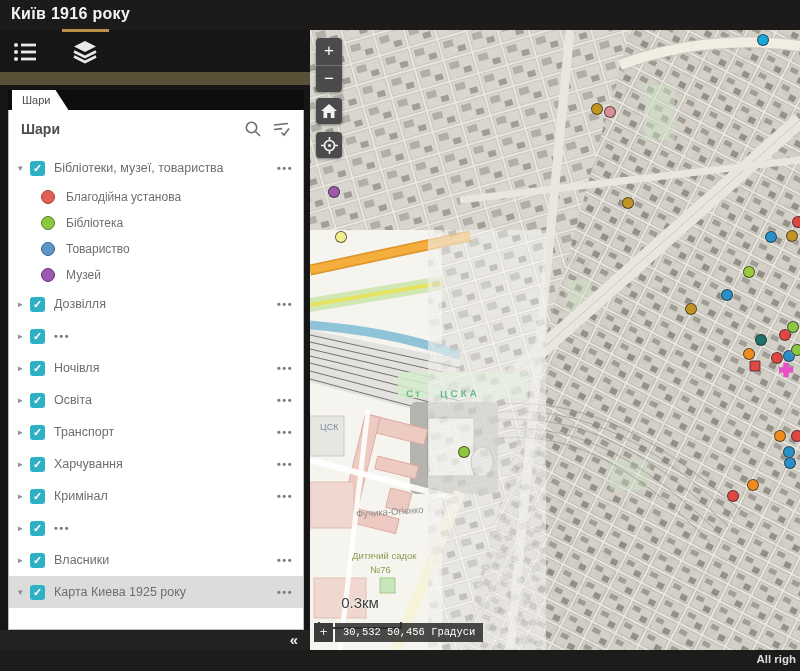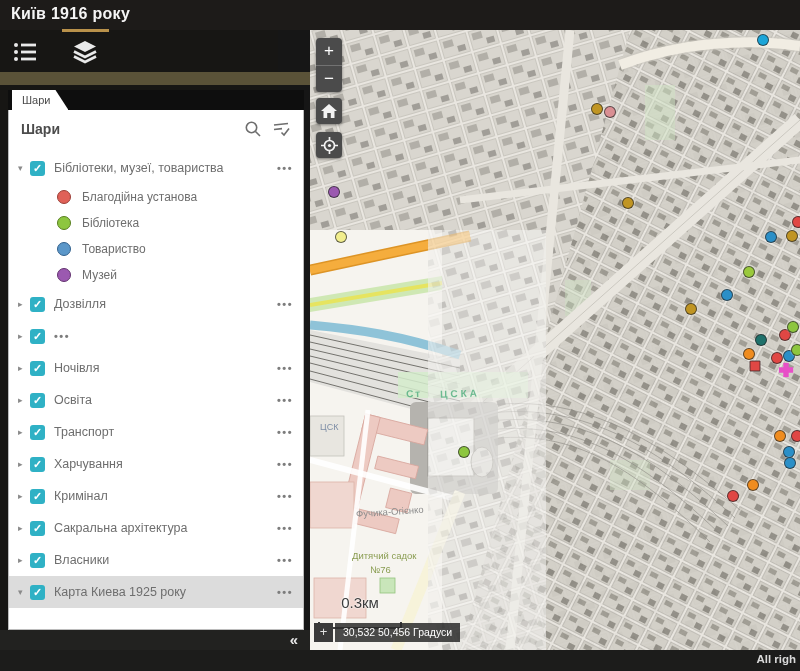--- a/index.html
+++ b/index.html
@@ -28,21 +28,21 @@
   .ph-icon{width:20px;height:20px;margin-left:8px;cursor:pointer;}
 
   .layer-list{position:absolute;top:42px;left:0;right:0;bottom:4px;overflow:hidden;}
   .row{height:32px;display:flex;align-items:center;padding:0 10px 0 9px;box-sizing:border-box;cursor:pointer;}
   .row.selected{background:#dcdcdc;}
   .caret{width:12px;font-size:9px;color:#8a8a8a;flex:0 0 12px;}
   .cb{width:15px;height:15px;border-radius:3px;background:#2fb1c5;color:#fff;font-size:11px;line-height:15px;
       text-align:center;flex:0 0 15px;margin-right:9px;font-weight:bold;}
   .lbl{flex:1;font-size:12.5px;color:#6e6e6e;white-space:nowrap;overflow:hidden;text-overflow:ellipsis;}
   .menu{color:#7c7c7c;font-size:11px;letter-spacing:1.5px;font-weight:bold;}
-  .legend-row{height:26px;display:flex;align-items:center;padding-left:48px;box-sizing:border-box;}
+  .legend-row{height:26px;display:flex;align-items:center;padding-left:32px;box-sizing:border-box;}
   .swatch{width:12px;height:12px;border-radius:50%;border:1.5px solid;flex:0 0 12px;margin-right:11px;}
   .legend-lbl{font-size:12px;color:#6e6e6e;}
 
   .collapse-strip{position:absolute;left:0;top:600px;width:310px;height:20px;background:#222220;}
   .collapse-btn{position:absolute;right:14px;top:1px;color:#e8e8e8;font-size:15px;font-weight:bold;cursor:pointer;letter-spacing:-2px;}
 
   
   .mapwrap{position:absolute;left:310px;top:30px;width:490px;height:620px;background:#eceae5;overflow:hidden;}
   .mapart{position:absolute;left:0;top:0;width:490px;height:620px;}
   .marker{position:absolute;width:12px;height:12px;border-radius:50%;border:1.5px solid rgba(35,35,35,.7);
@@ -66,21 +66,21 @@
   .sqbtn{position:absolute;left:6px;width:26px;height:26px;background:#4b4b4b;border-radius:4px;cursor:pointer;
          box-shadow:0 1px 3px rgba(0,0,0,.45);display:flex;align-items:center;justify-content:center;}
   .homebtn{top:68px;} .locbtn{top:102px;}
 
   .scalebar{position:absolute;left:8px;top:564px;width:84px;}
   .slabel{text-align:center;font-size:15px;color:#3c3c3c;text-shadow:0 0 2px #fff,0 0 2px #fff;margin-bottom:11px;}
   .sline{height:7px;border-left:2px solid #3d3d3d;border-right:2px solid #3d3d3d;border-bottom:2px solid #3d3d3d;box-sizing:border-box;}
   .coords{position:absolute;left:4px;top:593px;display:flex;align-items:center;height:19px;}
   .coord-icon{width:19px;height:19px;background:#3a3a3a;color:#e5e5e5;font-size:13px;line-height:18px;text-align:center;
               margin-right:2px;cursor:pointer;}
-  .coord-text{background:rgba(42,42,42,.85);color:#fff;font-size:10.5px;line-height:19px;padding:0 8px;}
+  .coord-text{background:rgba(42,42,42,.85);color:#fff;font-size:10.5px;line-height:19px;padding:0 8px;font-family:Liberation Mono, monospace;}
 
   
   .footer{position:absolute;left:0;top:650px;width:800px;height:21px;background:#1c1c1b;z-index:8;}
   .copy{position:absolute;right:4px;top:3px;font-size:11.5px;font-weight:bold;color:#dadada;}
 </style>
 </head>
 <body>
 
 <div class="app">
 
@@ -187,21 +187,20 @@
             </div>
             <div class="row">
               <span class="caret">▸</span>
               <span class="cb" style="background: rgb(47, 177, 197);">✓</span>
               <span class="lbl">Кримінал</span>
               <span class="menu">•••</span>
             </div>
             <div class="row">
               <span class="caret">▸</span>
               <span class="cb" style="background: rgb(47, 177, 197);">✓</span>
-              <span class="lbl">Сакральна архітектура</span>
               <span class="menu">•••</span>
             </div>
             <div class="row">
               <span class="caret">▸</span>
               <span class="cb" style="background: rgb(47, 177, 197);">✓</span>
               <span class="lbl">Власники</span>
               <span class="menu">•••</span>
             </div>
             <div class="row selected">
               <span class="caret">▾</span>

